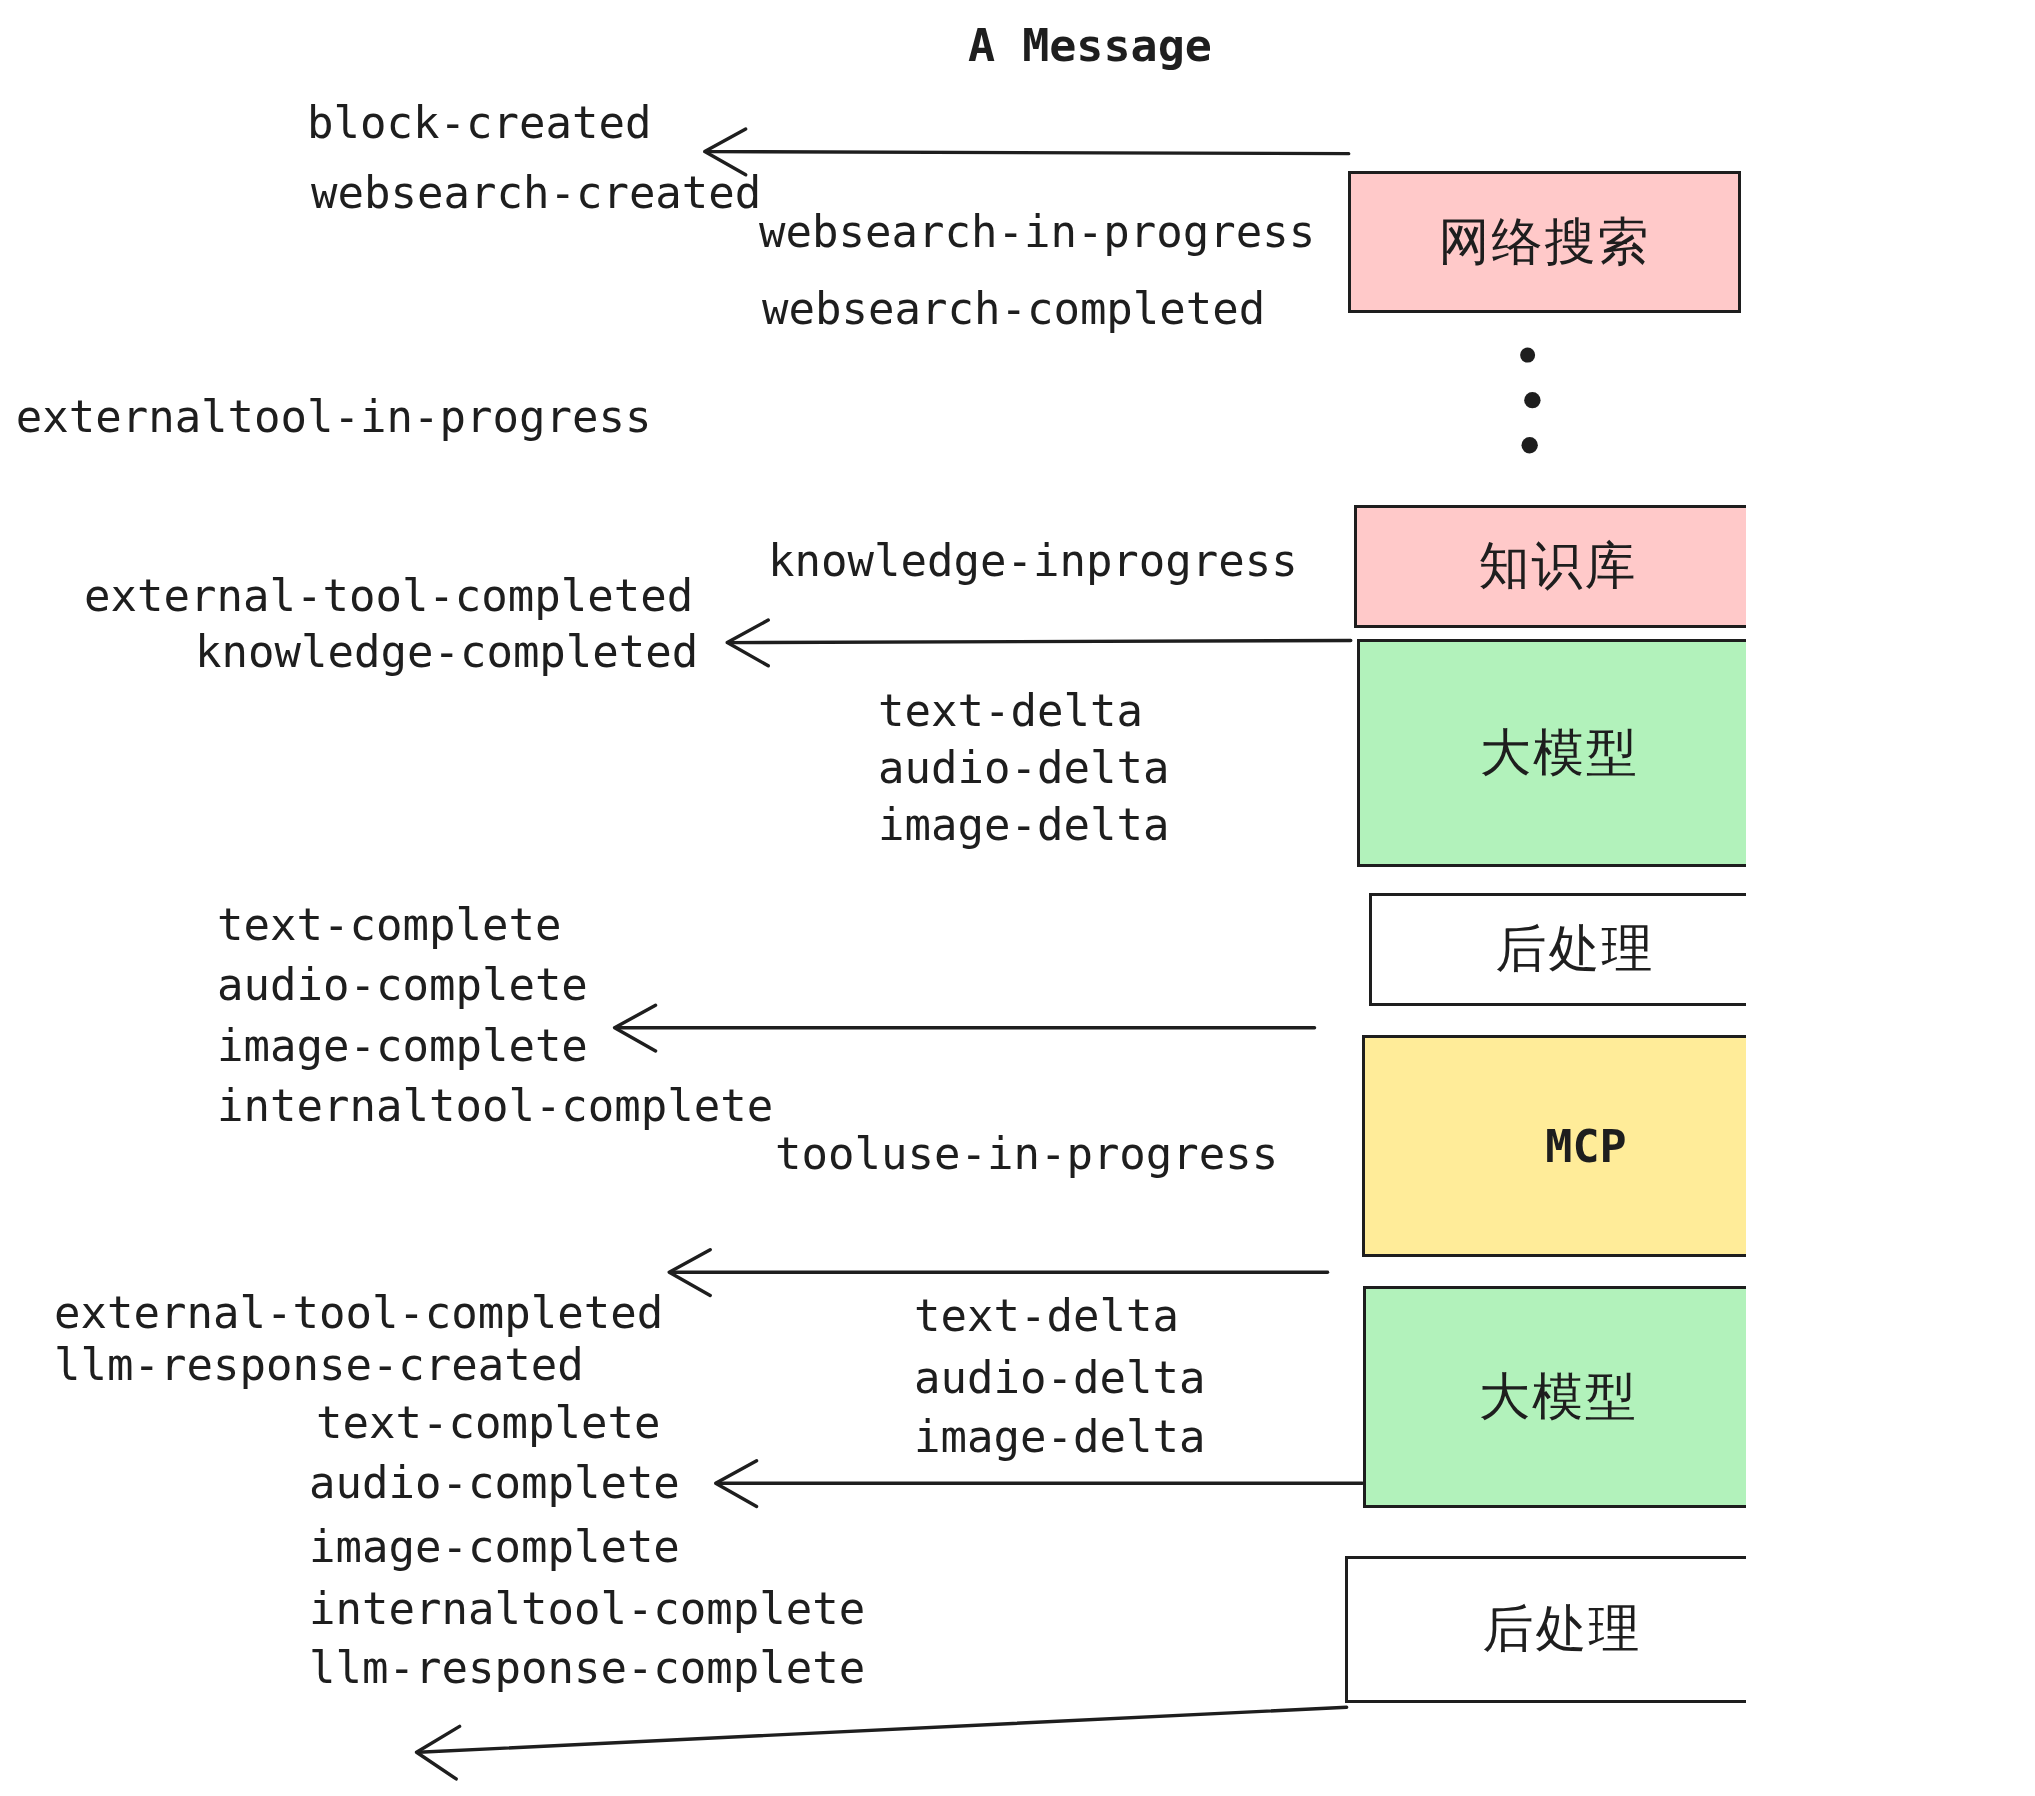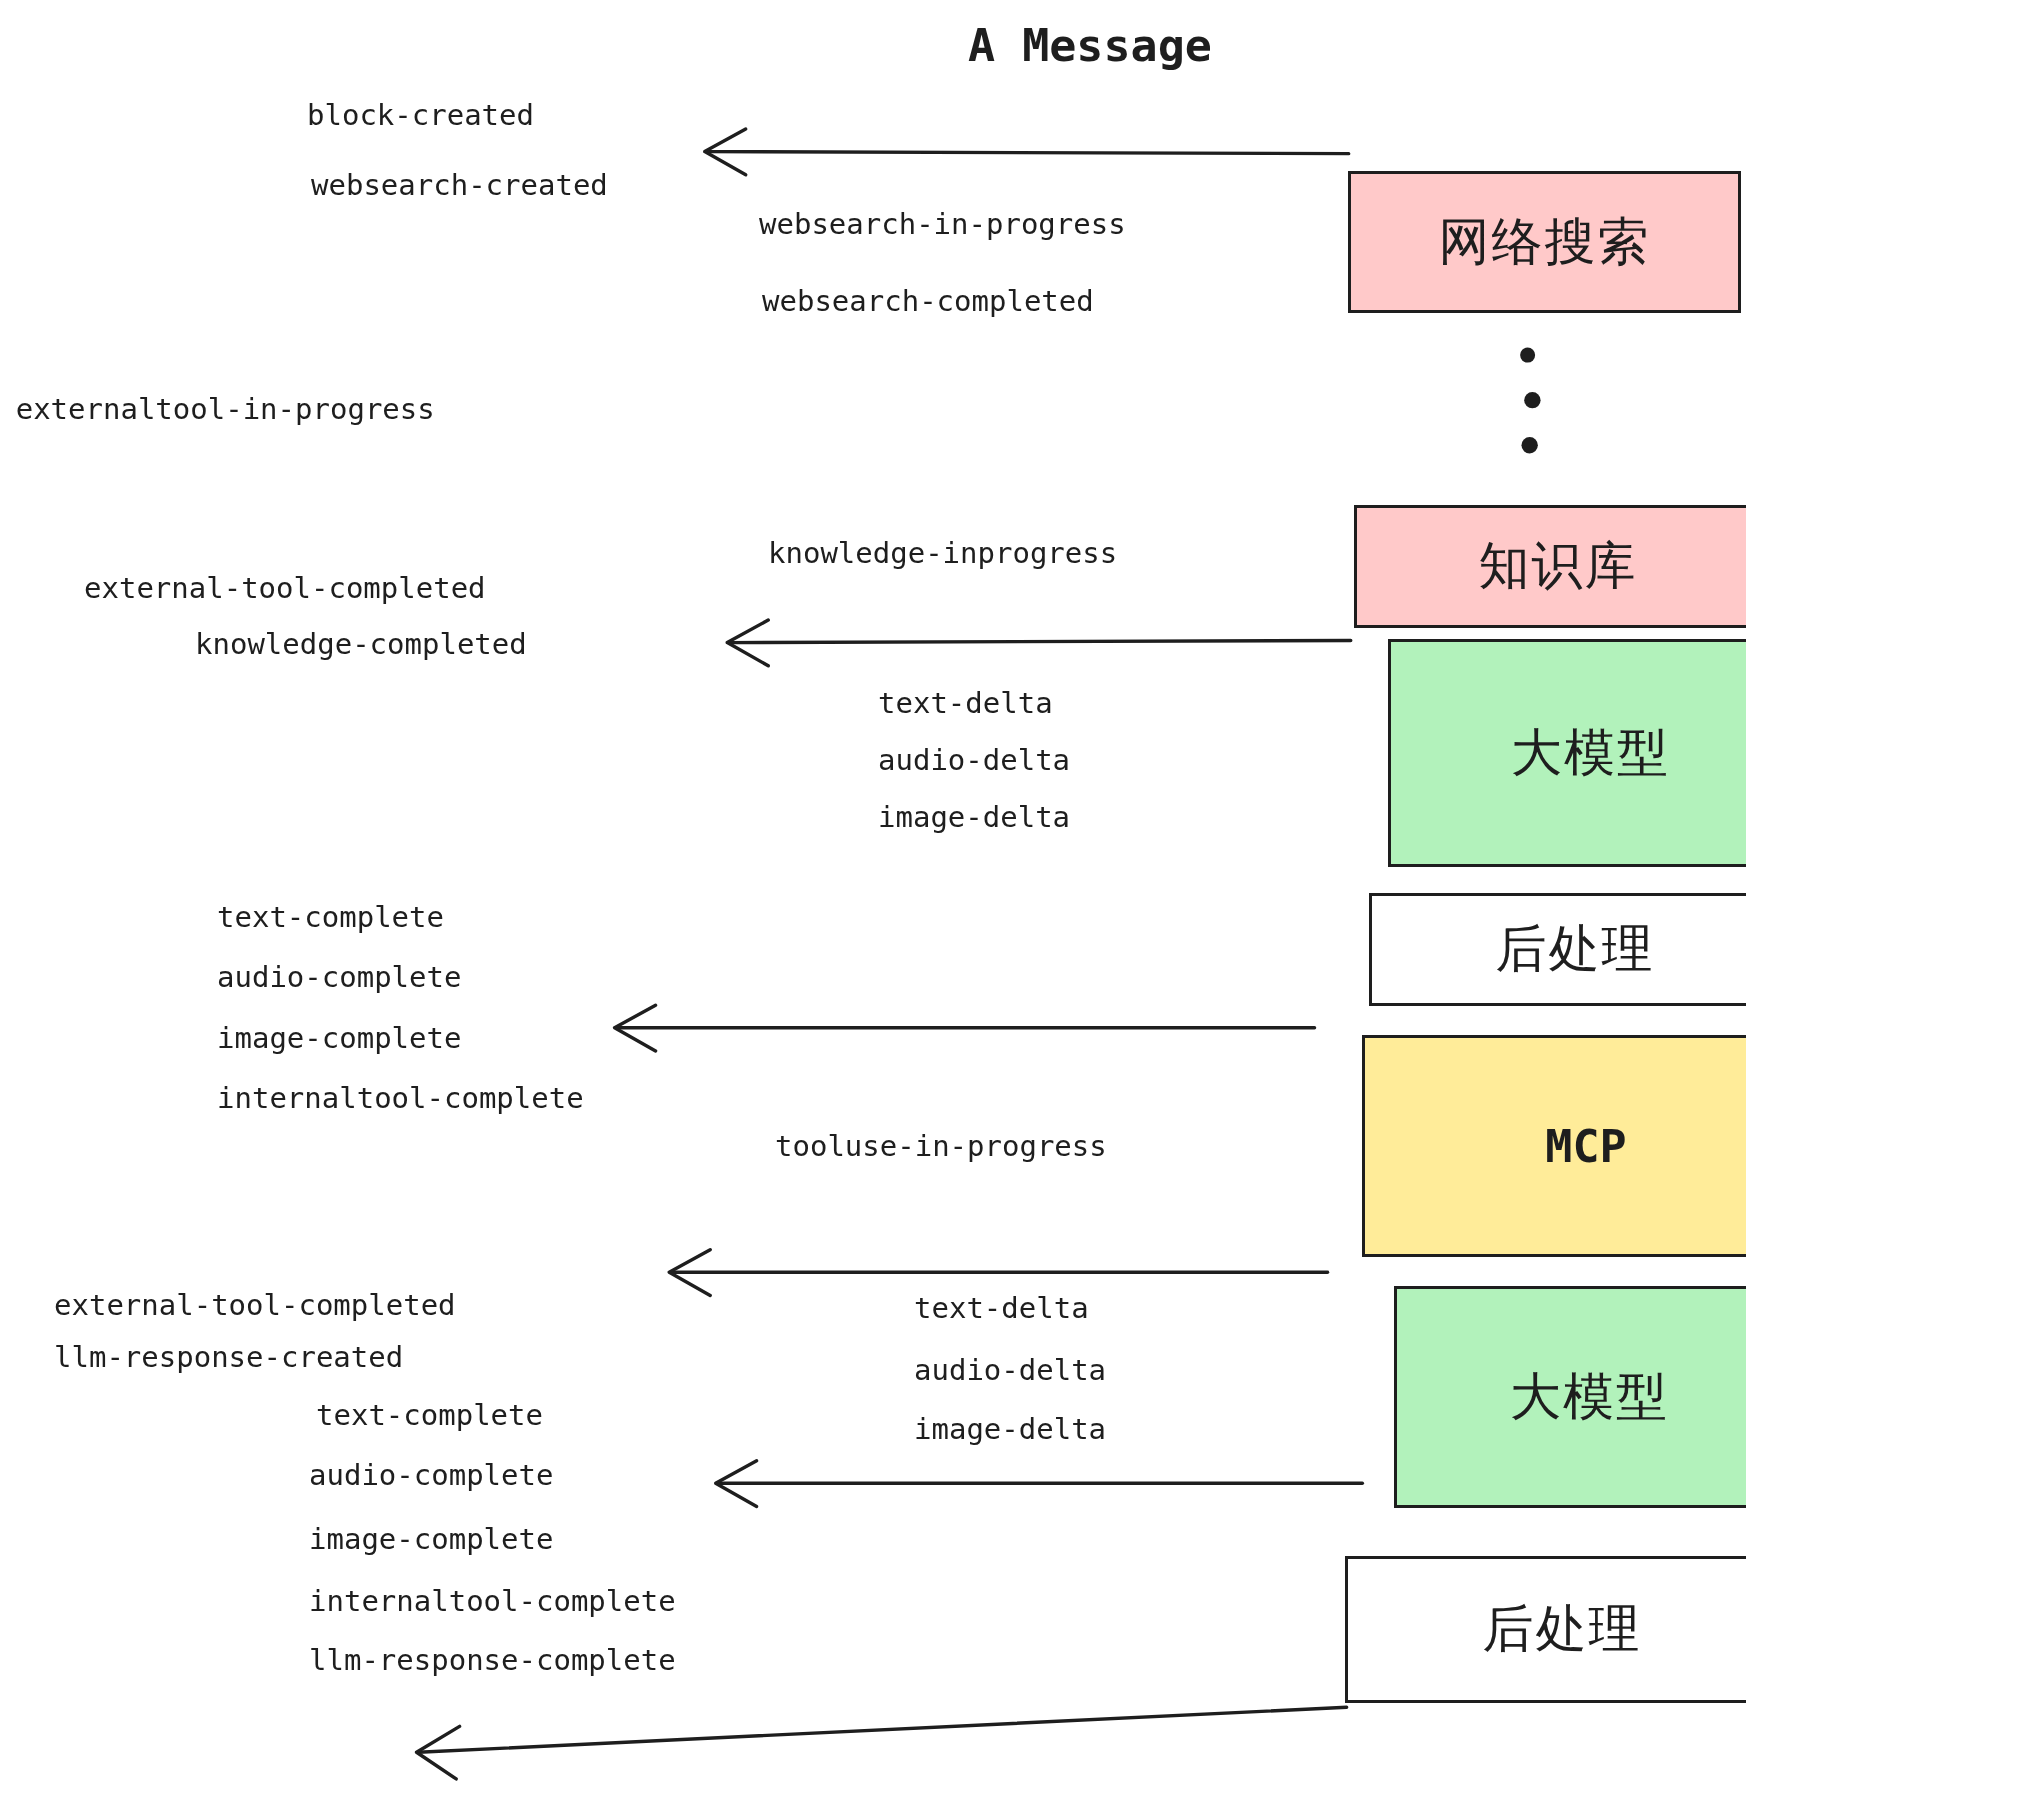--- a/index.html
+++ b/index.html
@@ -11,41 +11,41 @@
     color:#1e1e1e;
     overflow:hidden;
   }
   .title{
     position:absolute;
     font-size:45px;font-weight:600;
     white-space:nowrap;
   }
   .ev{
     position:absolute;
-    font-size:29px;
+    font-size:44px;
     white-space:nowrap;
     line-height:1;
   }
   .box{
     position:absolute;
     border:3.4px solid #1e1e1e;
     display:flex;align-items:center;justify-content:center;
     box-sizing:border-box;
   }
   .box .cjk{
     font-family:"Liberation Sans", sans-serif;
     font-size:51px;letter-spacing:2px;
     color:#1e1e1e;
   }
   .box .latin{
     font-family:"DejaVu Sans Mono", monospace;
     font-size:45px;font-weight:600;
   }
   .pink{background:#ffc9c9;}
-  .green{background:#b2f2bb;margin-left:31px;}
+  .green{background:#b2f2bb;}
   .yellow{background:#ffec99;padding-left:48px;}
   .white{background:#ffffff;}
   .side-label{
     position:absolute;
     font-family:"Liberation Sans", sans-serif;
     font-size:49px;letter-spacing:1.4px;
     white-space:nowrap;
     margin-top:32px;
   }
   svg.overlay{

